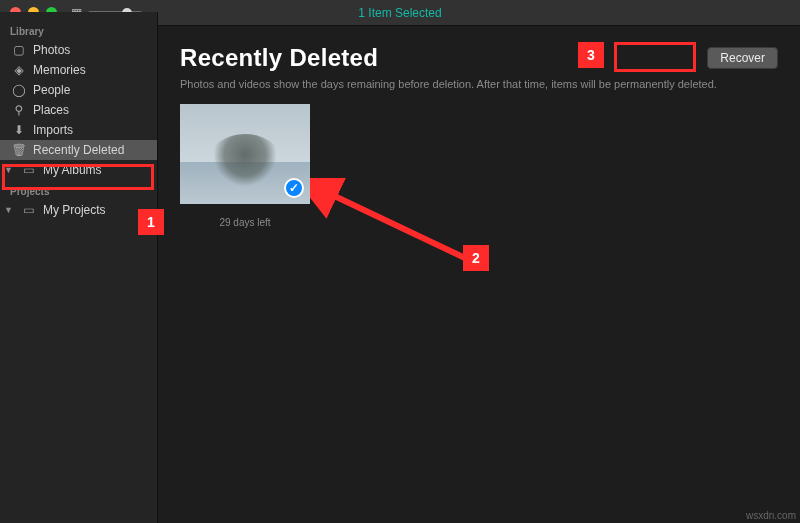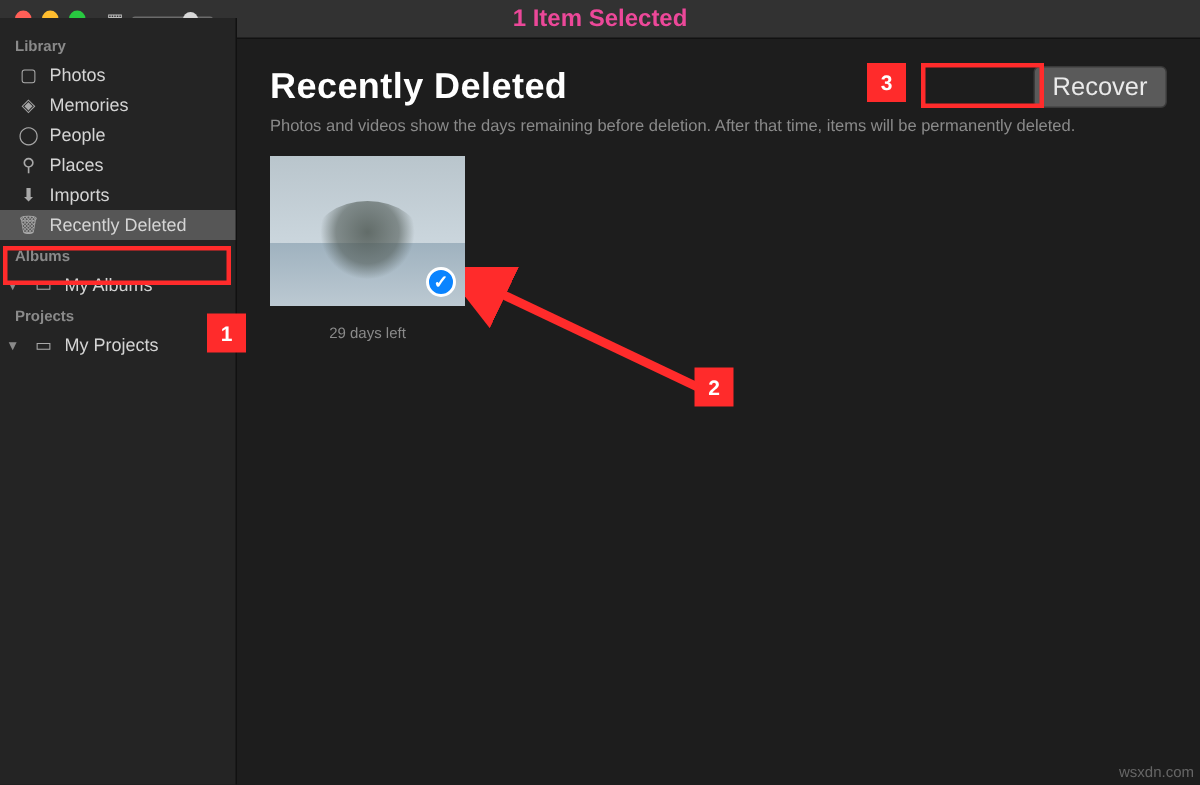--- a/index.html
+++ b/index.html
@@ -30,21 +30,21 @@
     .slider {
       margin-left: 6px; width: 54px; height: 4px; background: #6b6b6b;
       border-radius: 2px; position: relative;
     }
     .slider::after {
       content: ""; position: absolute; right: 10px; top: -3px;
       width: 10px; height: 10px; background: #d8d8d8; border-radius: 50%;
     }
     .tb-title {
       position: absolute; left: 50%; transform: translateX(-50%);
-      color: #ec4899; font-size: 16px; font-weight: 700;
+      color: #14b8a6; font-size: 12px; font-weight: 400;
     }
     
     .sidebar {
       position: absolute; left: 0; top: 12px; bottom: 0;
       width: 158px; background: #242424; border-right: 1px solid #111;
       padding-top: 8px;
     }
     .section-header {
       color: #8a8a8a; font-size: 10px; font-weight: 600;
       padding: 6px 10px 3px 10px;
@@ -68,21 +68,21 @@
       padding: 18px 22px 0 22px;
       display: flex; align-items: center;
     }
     .page-title {
       color: #fff; font-size: 24px; font-weight: 800; letter-spacing: 0.3px;
     }
     .hdr-spacer { flex: 1; }
     .btn {
       background: #5a5a5a; color: #eaeaea;
       border: 1px solid #3a3a3a; border-radius: 4px;
-      font-size: 17px; padding: 3px 12px; cursor: default;
+      font-size: 12px; padding: 3px 12px; cursor: default;
       margin-left: 8px;
     }
     .subtitle {
       padding: 6px 22px 0 22px;
       color: #8a8a8a; font-size: 11px;
     }
     .grid { padding: 14px 22px; display: flex; gap: 12px; }
     .thumb-item { width: 130px; text-align: center; position: relative; }
     .thumb {
       width: 130px; height: 100px;
@@ -149,21 +149,20 @@
   </div>
   <div class="sb-item">
     <span class="ico">⬇</span>
     <span>Imports</span>
   </div>
   <div class="sb-item selected">
     <span class="ico">🗑</span>
     <span>Recently Deleted</span>
   </div>
 
-  <div class="section-header">Albums</div>
   <div class="sb-item sb-sub">
     <span class="disclosure">▼</span>
     <span class="ico">▭</span>
     <span>My Albums</span>
   </div>
 
   <div class="section-header">Projects</div>
   <div class="sb-item sb-sub">
     <span class="disclosure">▼</span>
     <span class="ico">▭</span>

